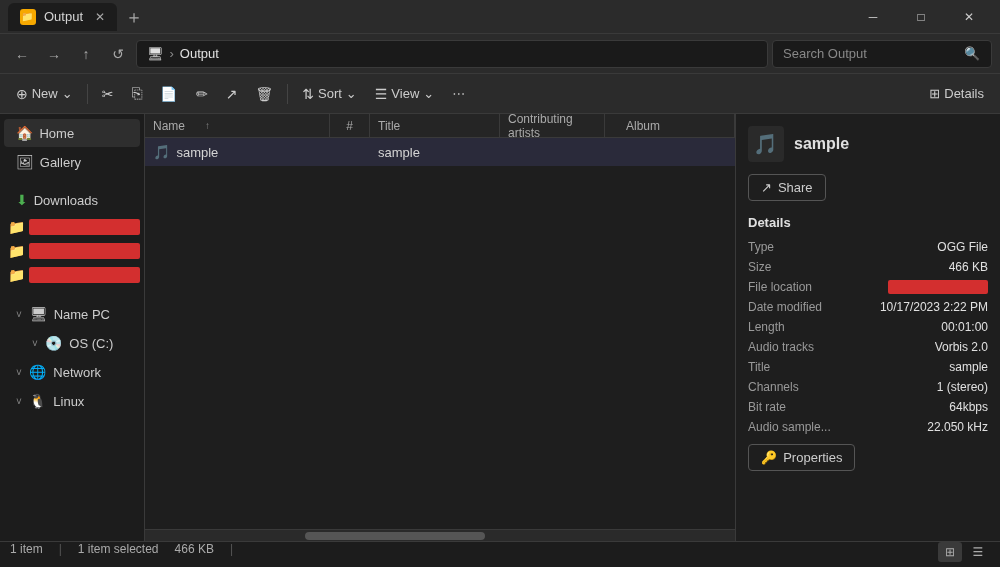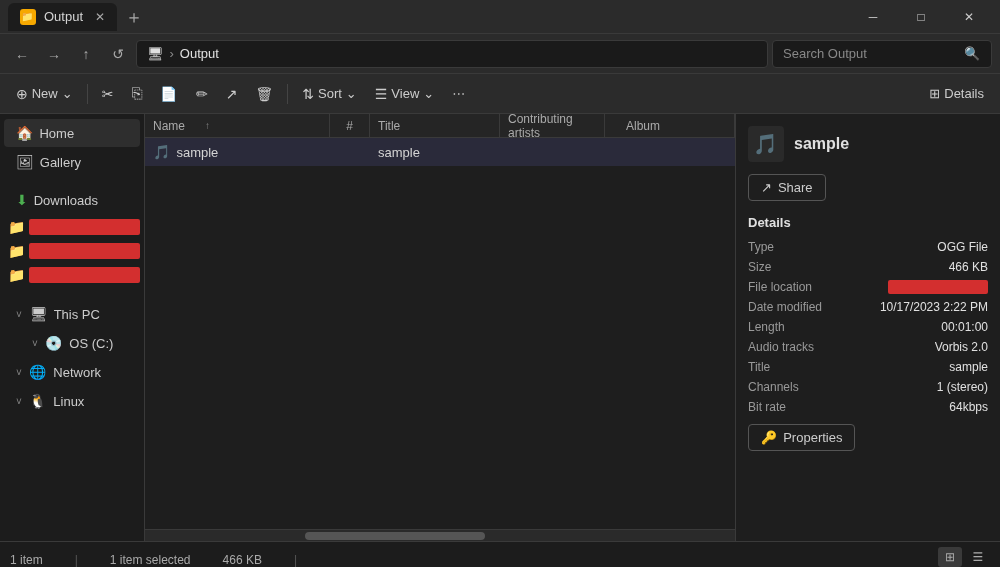--- a/index.html
+++ b/index.html
@@ -352,23 +352,23 @@
       font-size: 13px;
       margin-top: 10px;
     }
 
     
     .status-bar {
       height: 26px;
       background: #1c1c1c;
       border-top: 1px solid #3a3a3a;
       display: flex;
-      align-items: flex-end;
+      align-items: flex-start;
       padding: 0 10px;
-      gap: 32px;
+      gap: 16px;
       font-size: 12px;
       color: #aaa;
     }
     .status-sep { color: #555; }
     .status-right {
       margin-left: auto;
       display: flex;
       gap: 4px;
     }
     .view-toggle {
@@ -490,21 +490,21 @@
     <div class="sidebar-folder">
       <span class="folder-icon-yellow">📁</span>
       <div class="folder-bar"></div>
     </div>
 
     <div style="height:12px"></div>
 
     <div class="sidebar-item">
       <span class="expand-arrow">˅</span>
       <span class="si-icon">🖥</span>
-      <span>This PC</span>
+      <span>Name PC</span>
     </div>
     <div class="sidebar-sub">
       <div class="sidebar-item">
         <span class="expand-arrow">˅</span>
         <span class="si-icon">💿</span>
         <span>OS (C:)</span>
       </div>
     </div>
     <div class="sidebar-item">
       <span class="expand-arrow">˅</span>
@@ -607,20 +607,24 @@
       <span class="detail-value">sample</span>
     </div>
     <div class="detail-row">
       <span class="detail-label">Channels</span>
       <span class="detail-value">1 (stereo)</span>
     </div>
     <div class="detail-row">
       <span class="detail-label">Bit rate</span>
       <span class="detail-value">64kbps</span>
     </div>
+    <div class="detail-row">
+      <span class="detail-label">Audio sample...</span>
+      <span class="detail-value">22.050 kHz</span>
+    </div>
 
     <button class="props-btn">
       <span>🔑</span>
       <span>Properties</span>
     </button>
   </div>
 
 </div>
 
 <div class="status-bar">

